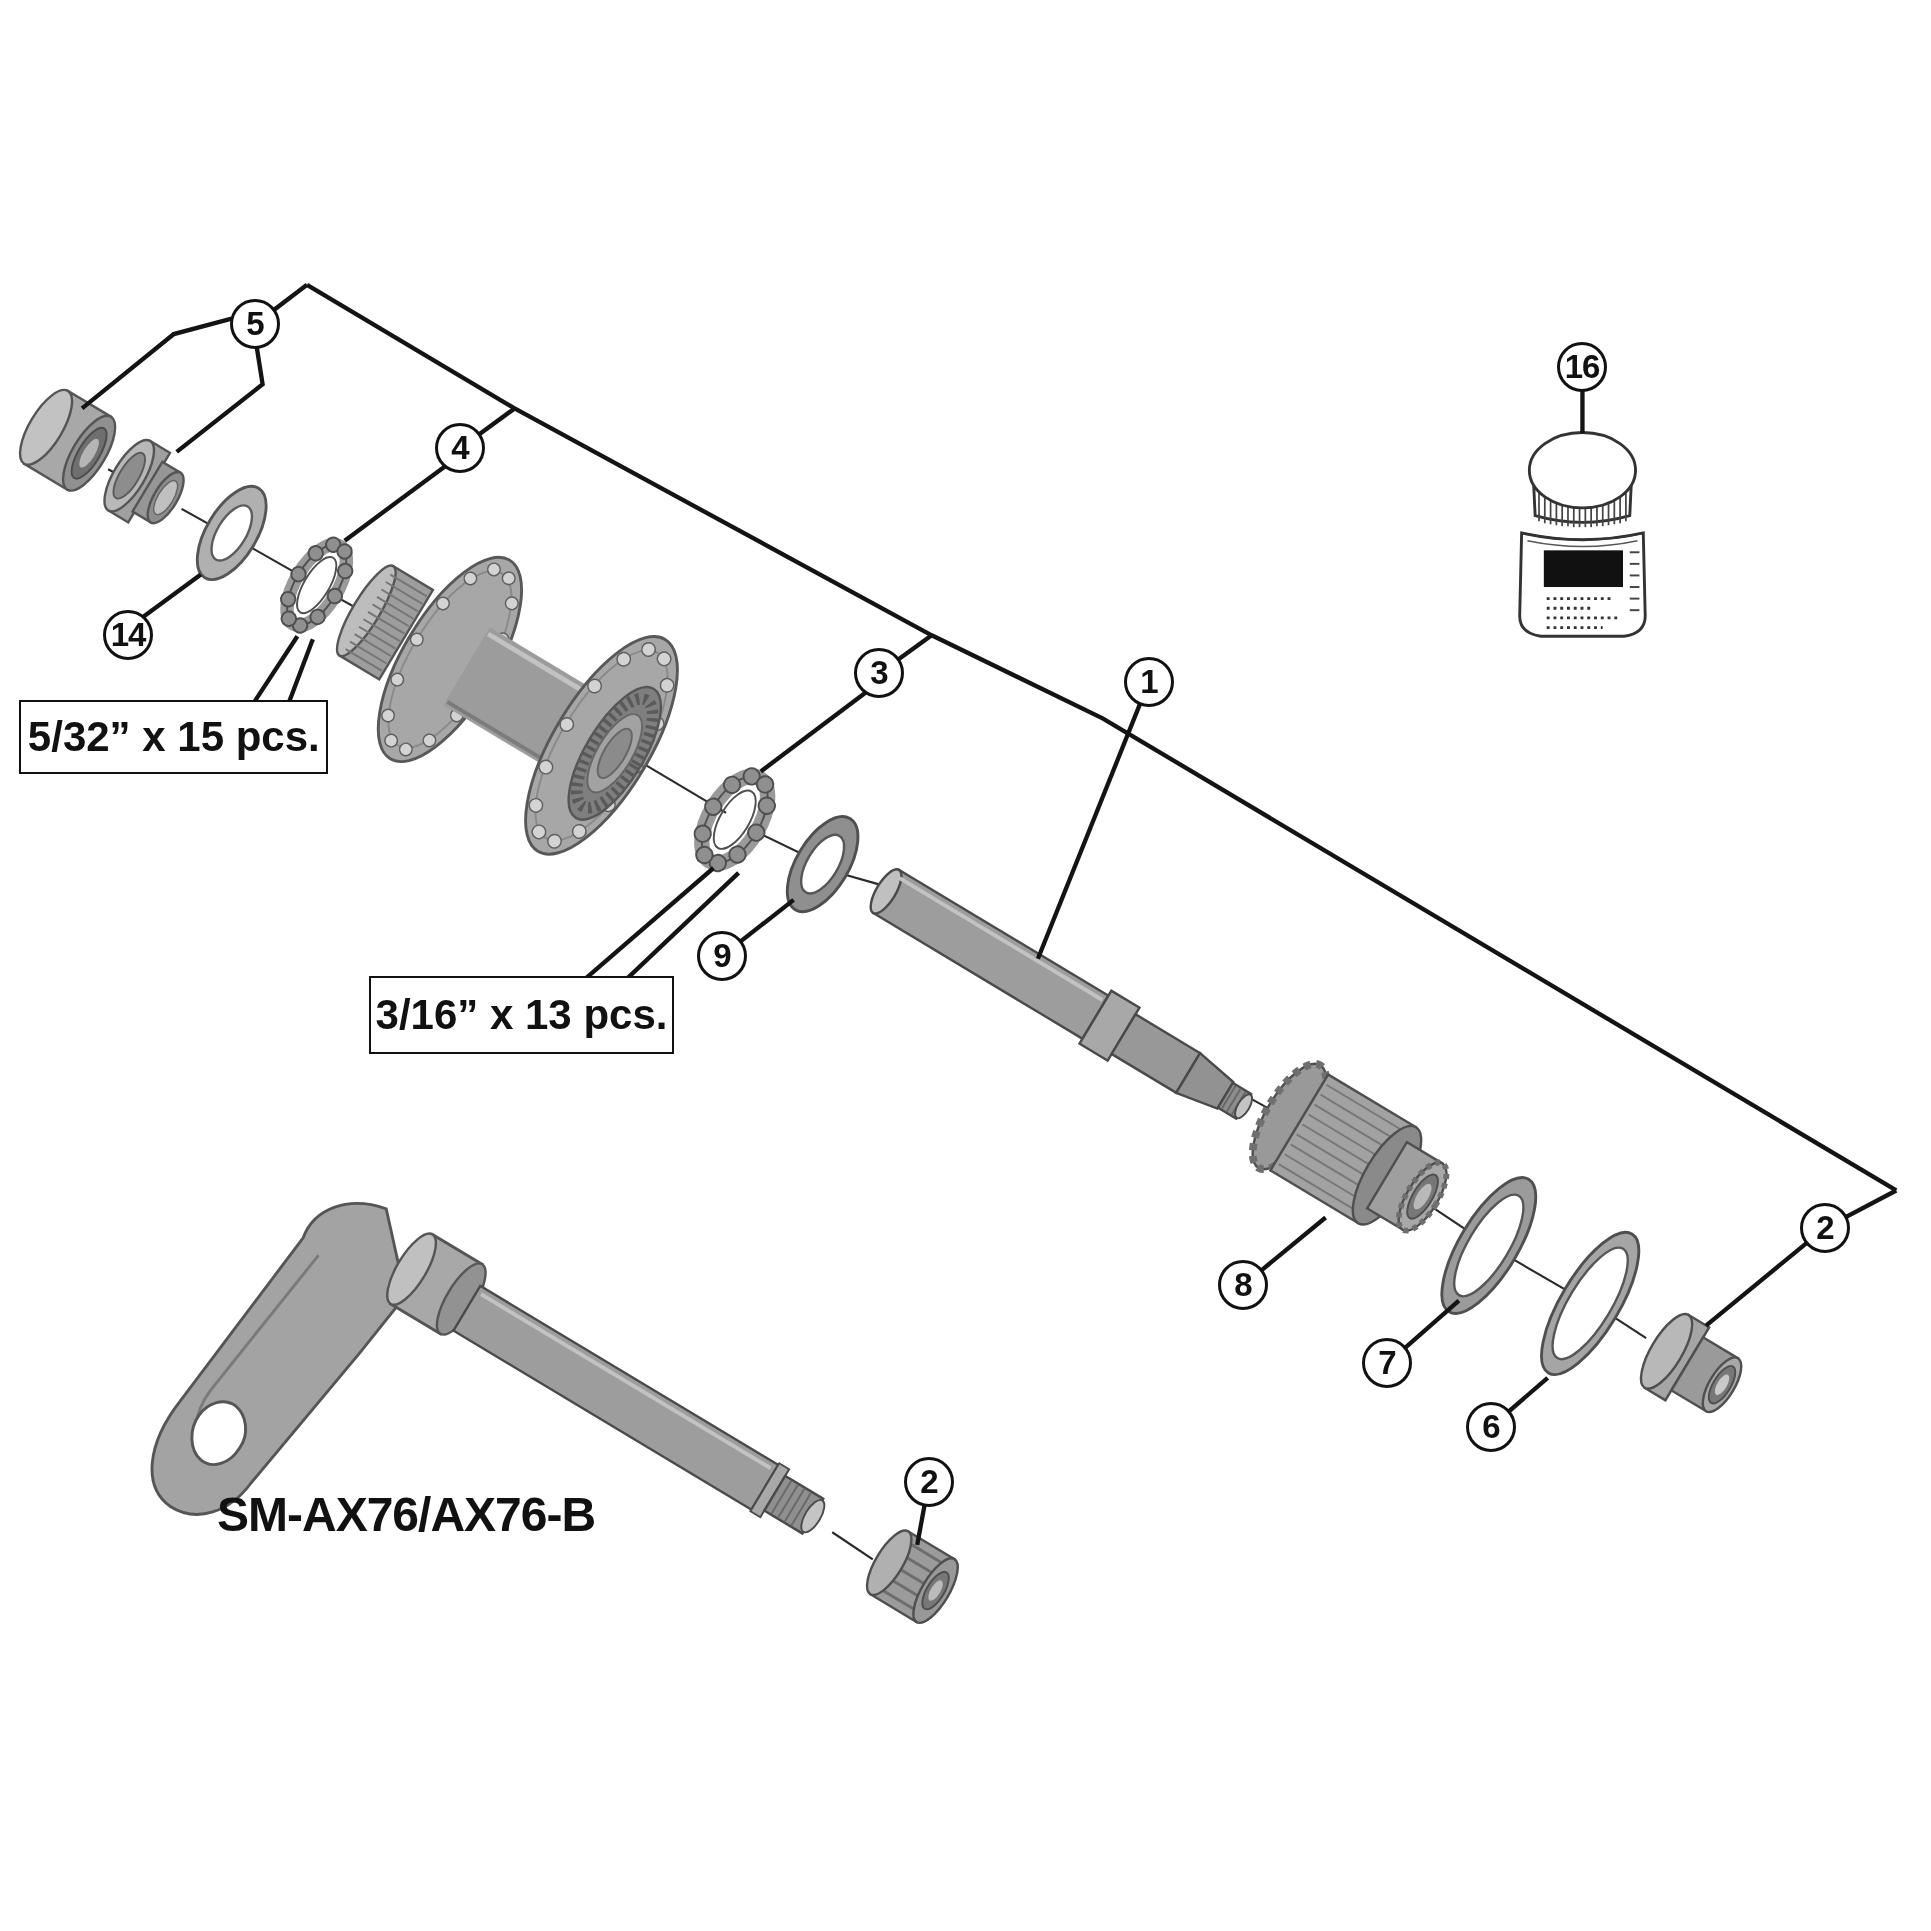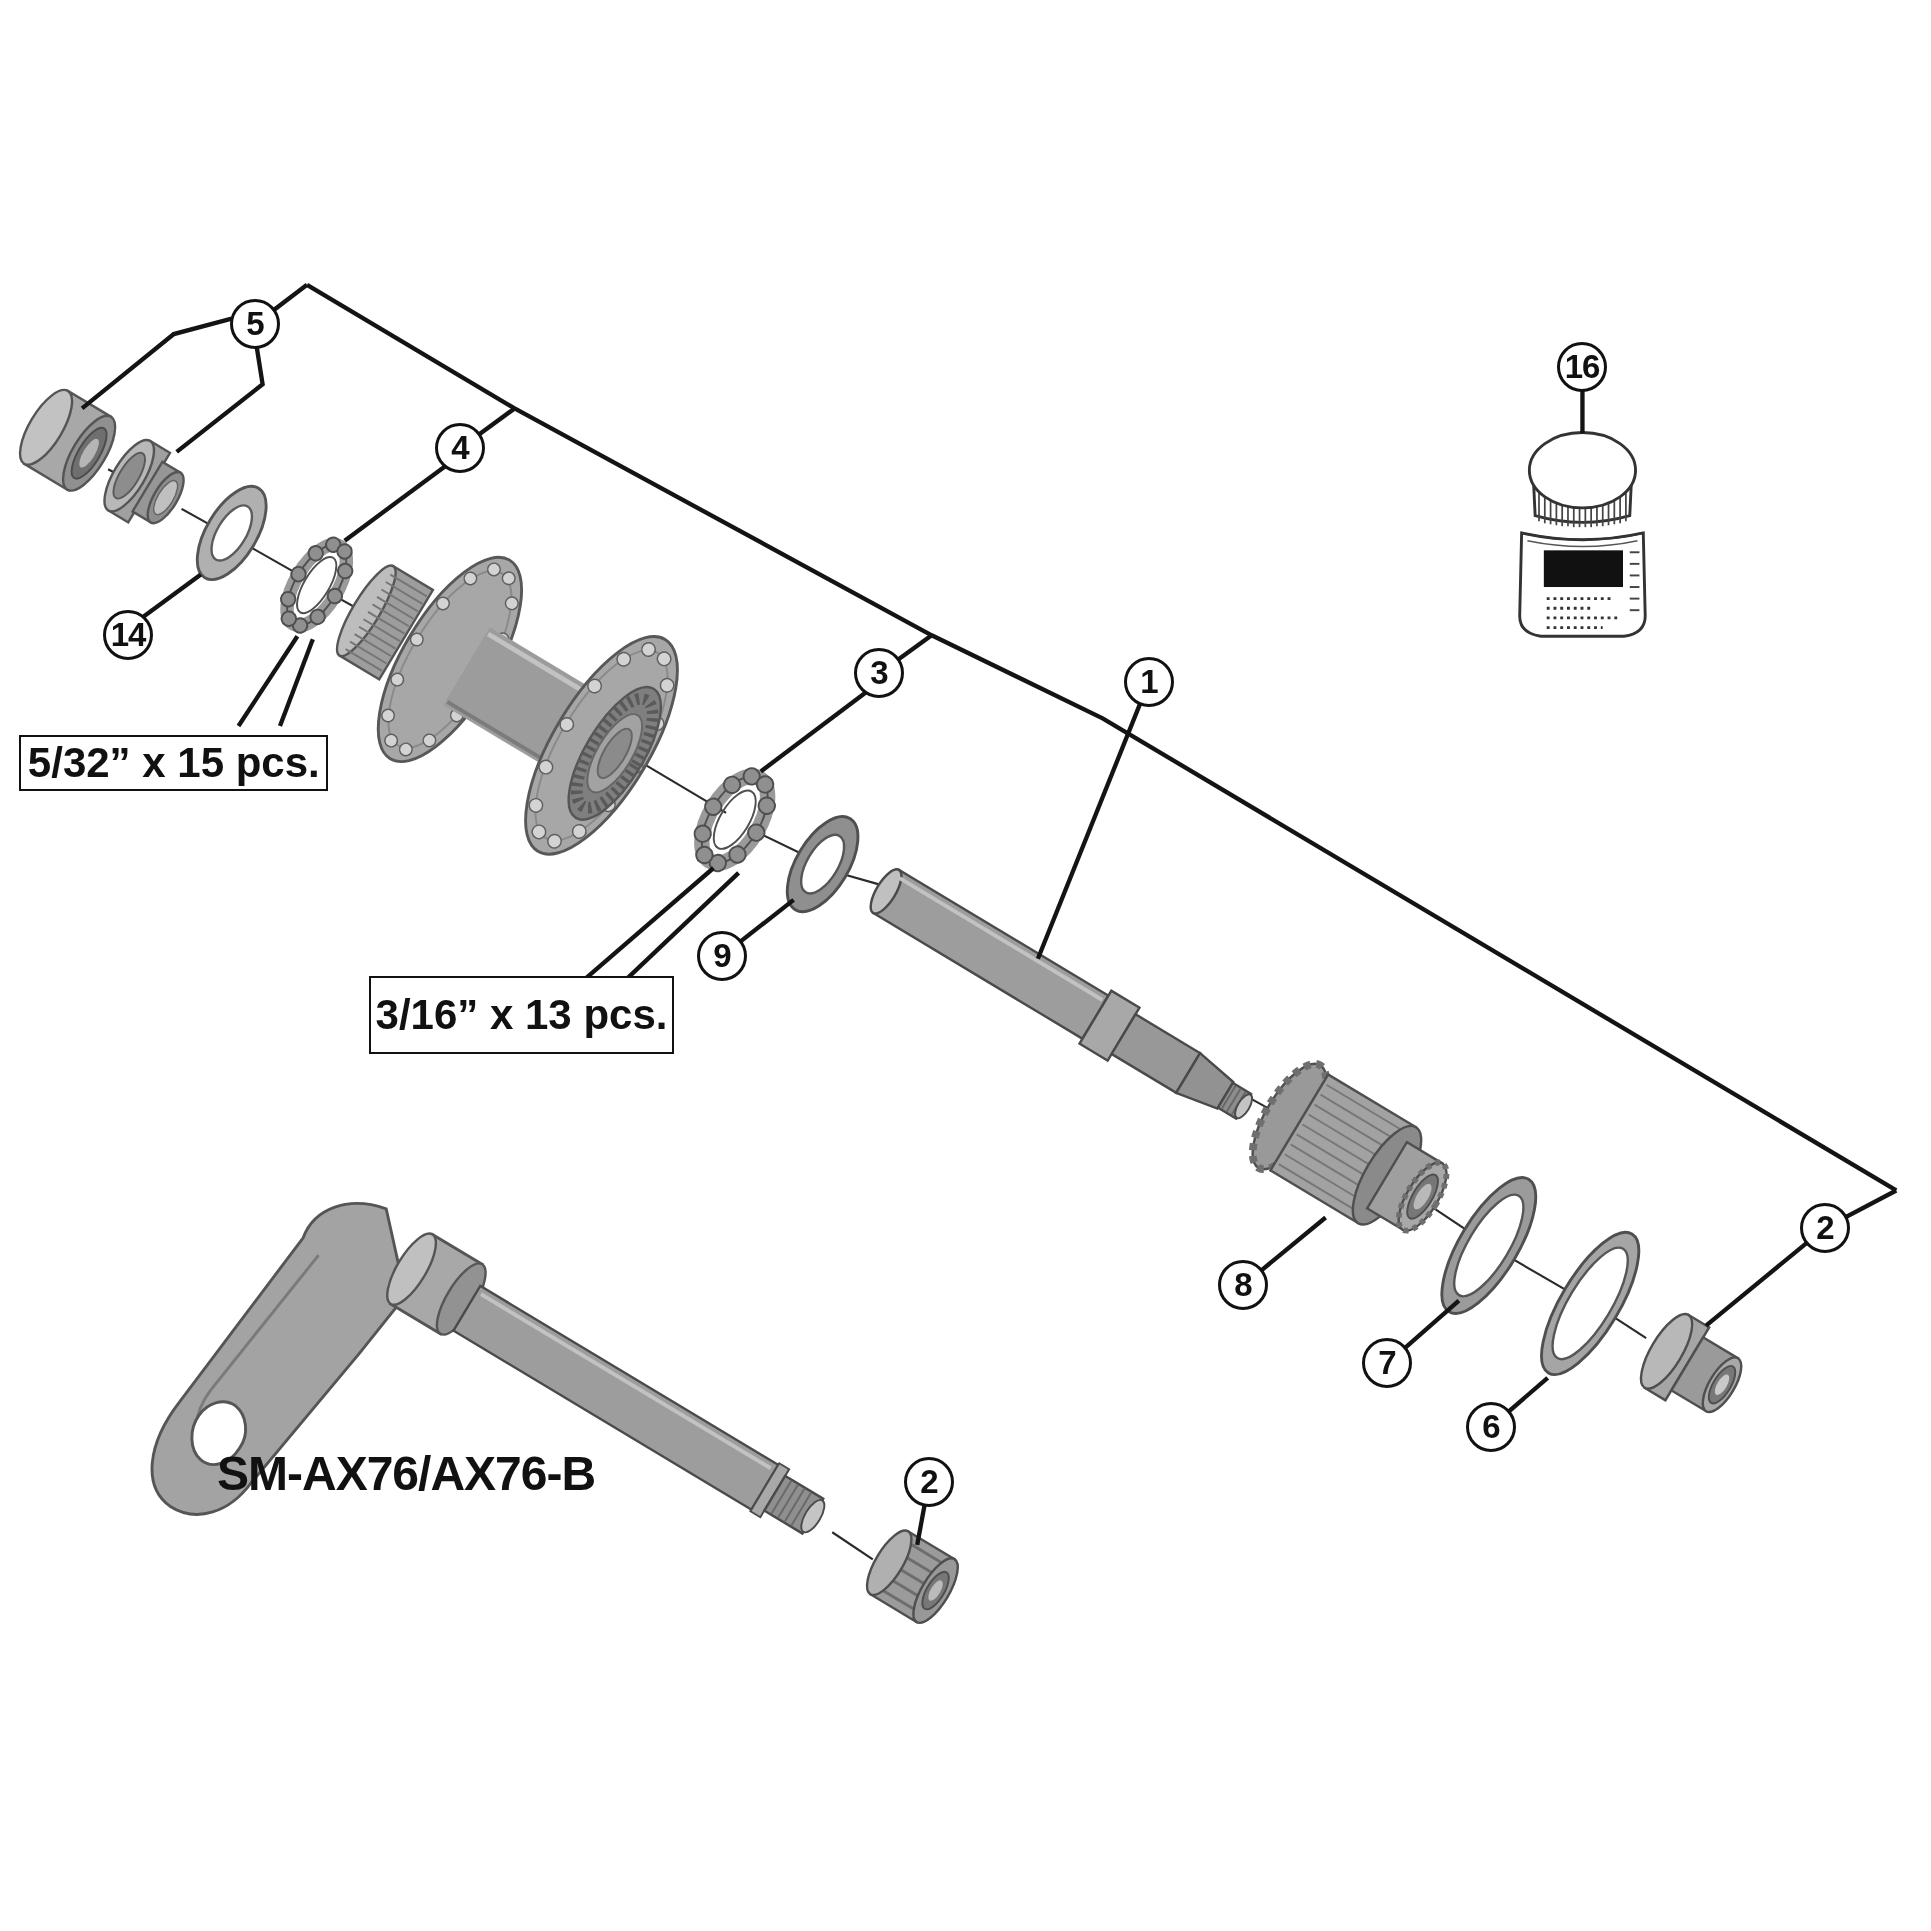--- a/index.html
+++ b/index.html
@@ -350,19 +350,19 @@
   <div class="callout" style="left:435px;top:423px">4</div>
   <div class="callout" style="left:230px;top:299px">5</div>
   <div class="callout" style="left:1466px;top:1402px">6</div>
   <div class="callout" style="left:1362px;top:1338px">7</div>
   <div class="callout" style="left:1218px;top:1260px">8</div>
   <div class="callout" style="left:697px;top:931px">9</div>
   <div class="callout" style="left:103px;top:610px">14</div>
   <div class="callout" style="left:904px;top:1457px">2</div>
   <div class="callout" style="left:1557px;top:342px">16</div>
 
-  <div class="spec-label" style="left:19.3px;top:735px;width:309px;height:56px">5/32” x 15 pcs.</div>
+  <div class="spec-label" style="left:19.3px;top:700px;width:309px;height:74px">5/32” x 15 pcs.</div>
   <div class="spec-label" style="left:369px;top:976px;width:305px;height:78px">3/16” x 13 pcs.</div>
 
-  <div class="model-label" style="left:217px;top:1446px">SM-AX76/AX76-B</div>
+  <div class="model-label" style="left:217px;top:1487px">SM-AX76/AX76-B</div>
 
 </div>
 
 
 </body></html>

